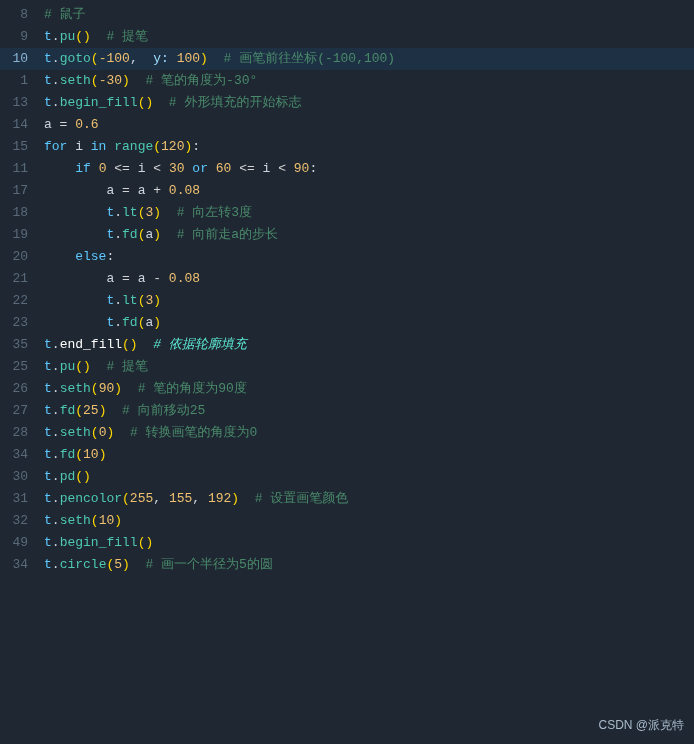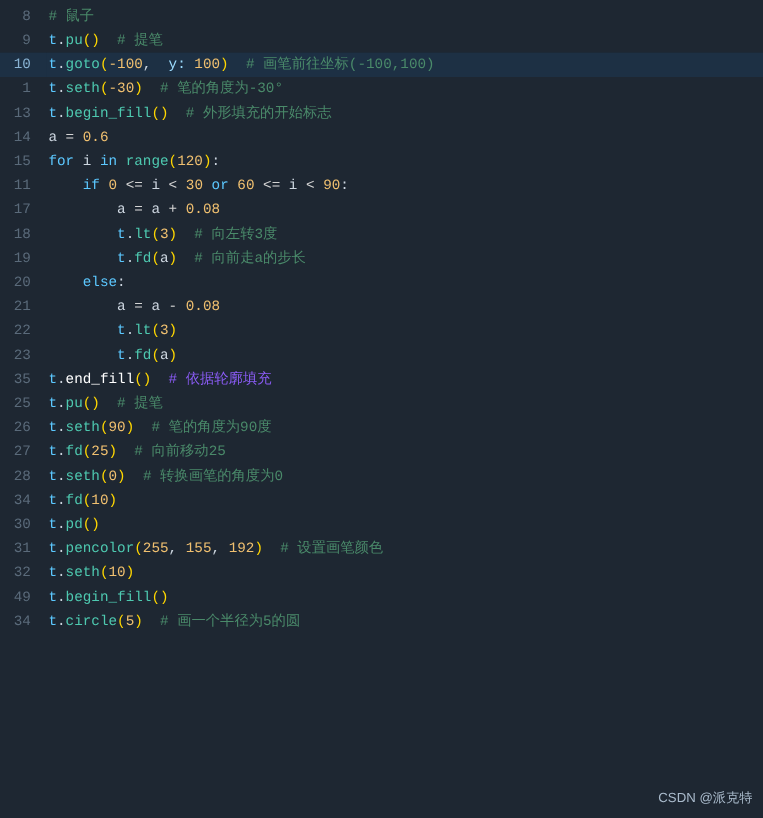--- a/index.html
+++ b/index.html
@@ -111,21 +111,21 @@
     <div class="code-line">
       <div class="line-number">22</div>
       <div class="line-content"><span style="color: rgb(205, 214, 224);">        </span><span style="color: rgb(92, 200, 255);">t</span><span style="color: rgb(205, 214, 224);">.</span><span style="color: rgb(78, 201, 176);">lt</span><span style="color: rgb(255, 215, 0);">(</span><span style="color: rgb(240, 192, 112);">3</span><span style="color: rgb(255, 215, 0);">)</span></div>
     </div>
     <div class="code-line">
       <div class="line-number">23</div>
       <div class="line-content"><span style="color: rgb(205, 214, 224);">        </span><span style="color: rgb(92, 200, 255);">t</span><span style="color: rgb(205, 214, 224);">.</span><span style="color: rgb(78, 201, 176);">fd</span><span style="color: rgb(255, 215, 0);">(</span><span style="color: rgb(205, 214, 224);">a</span><span style="color: rgb(255, 215, 0);">)</span></div>
     </div>
     <div class="code-line">
       <div class="line-number">35</div>
-      <div class="line-content"><span style="color: rgb(92, 200, 255);">t</span><span style="color: rgb(205, 214, 224);">.</span><span style="color: #ffffff;">end_fill</span><span style="color: rgb(255, 215, 0);">()</span><span style="color: rgb(205, 214, 224);">  </span><span style="color: #8b5cf6;"># 依据轮廓填充</span></div>
+      <div class="line-content"><span style="color: rgb(92, 200, 255);">t</span><span style="color: rgb(205, 214, 224);">.</span><span style="color: #ffffff;">end_fill</span><span style="color: rgb(255, 215, 0);">()</span><span style="color: rgb(205, 214, 224);">  </span><span style="color: #5eead4; font-style: italic;"># 依据轮廓填充</span></div>
     </div>
     <div class="code-line">
       <div class="line-number">25</div>
       <div class="line-content"><span style="color: rgb(92, 200, 255);">t</span><span style="color: rgb(205, 214, 224);">.</span><span style="color: rgb(78, 201, 176);">pu</span><span style="color: rgb(255, 215, 0);">()</span><span style="color: rgb(205, 214, 224);">  </span><span style="color: rgb(74, 138, 106);"># 提笔</span></div>
     </div>
     <div class="code-line">
       <div class="line-number">26</div>
       <div class="line-content"><span style="color: rgb(92, 200, 255);">t</span><span style="color: rgb(205, 214, 224);">.</span><span style="color: rgb(78, 201, 176);">seth</span><span style="color: rgb(255, 215, 0);">(</span><span style="color: rgb(240, 192, 112);">90</span><span style="color: rgb(255, 215, 0);">)</span><span style="color: rgb(205, 214, 224);">  </span><span style="color: rgb(74, 138, 106);"># 笔的角度为90度</span></div>
     </div>
     <div class="code-line">

